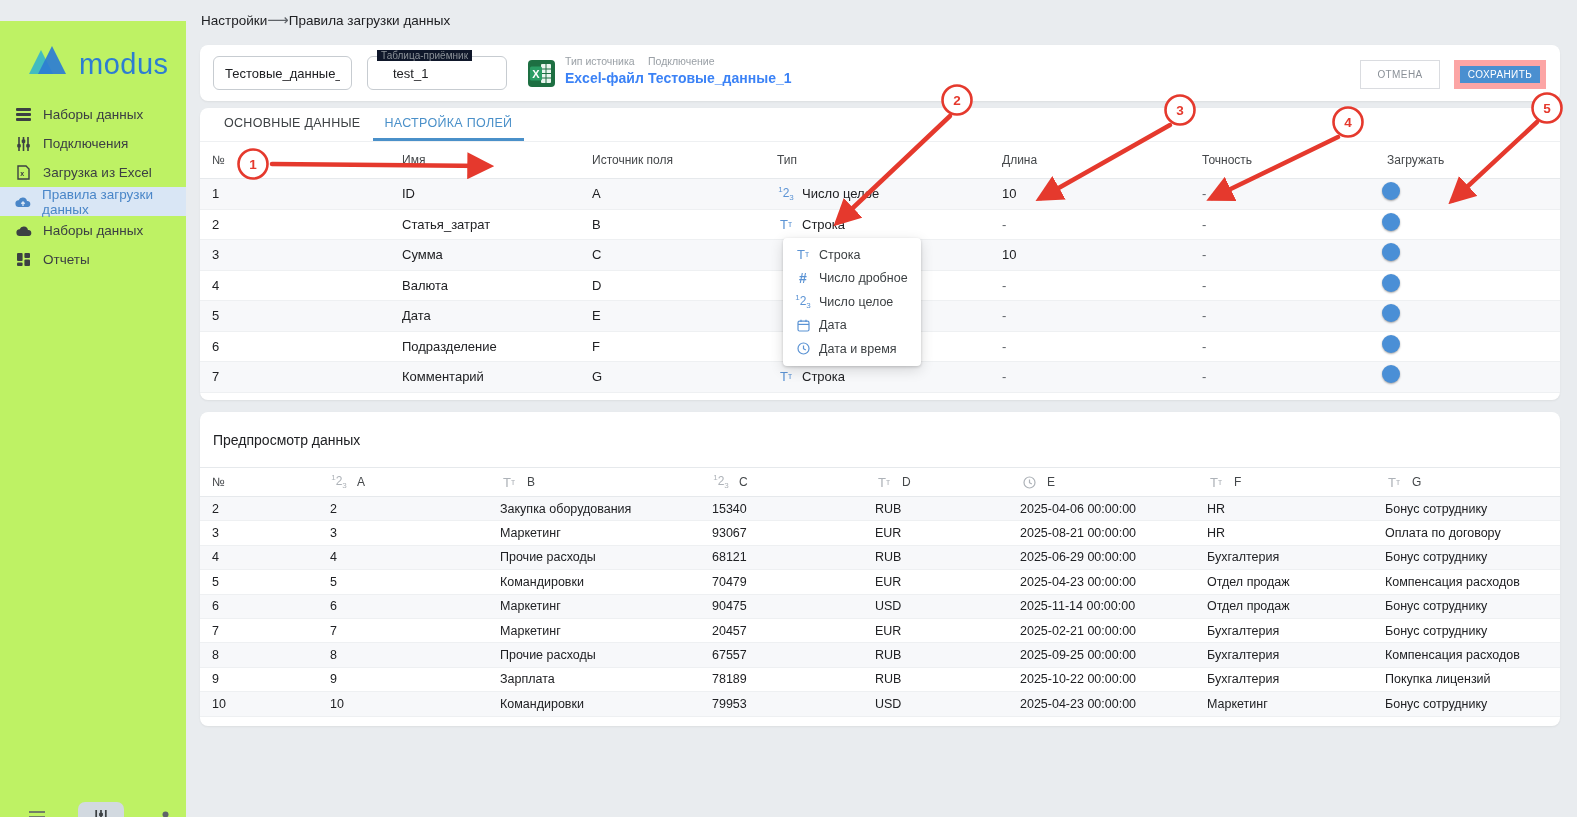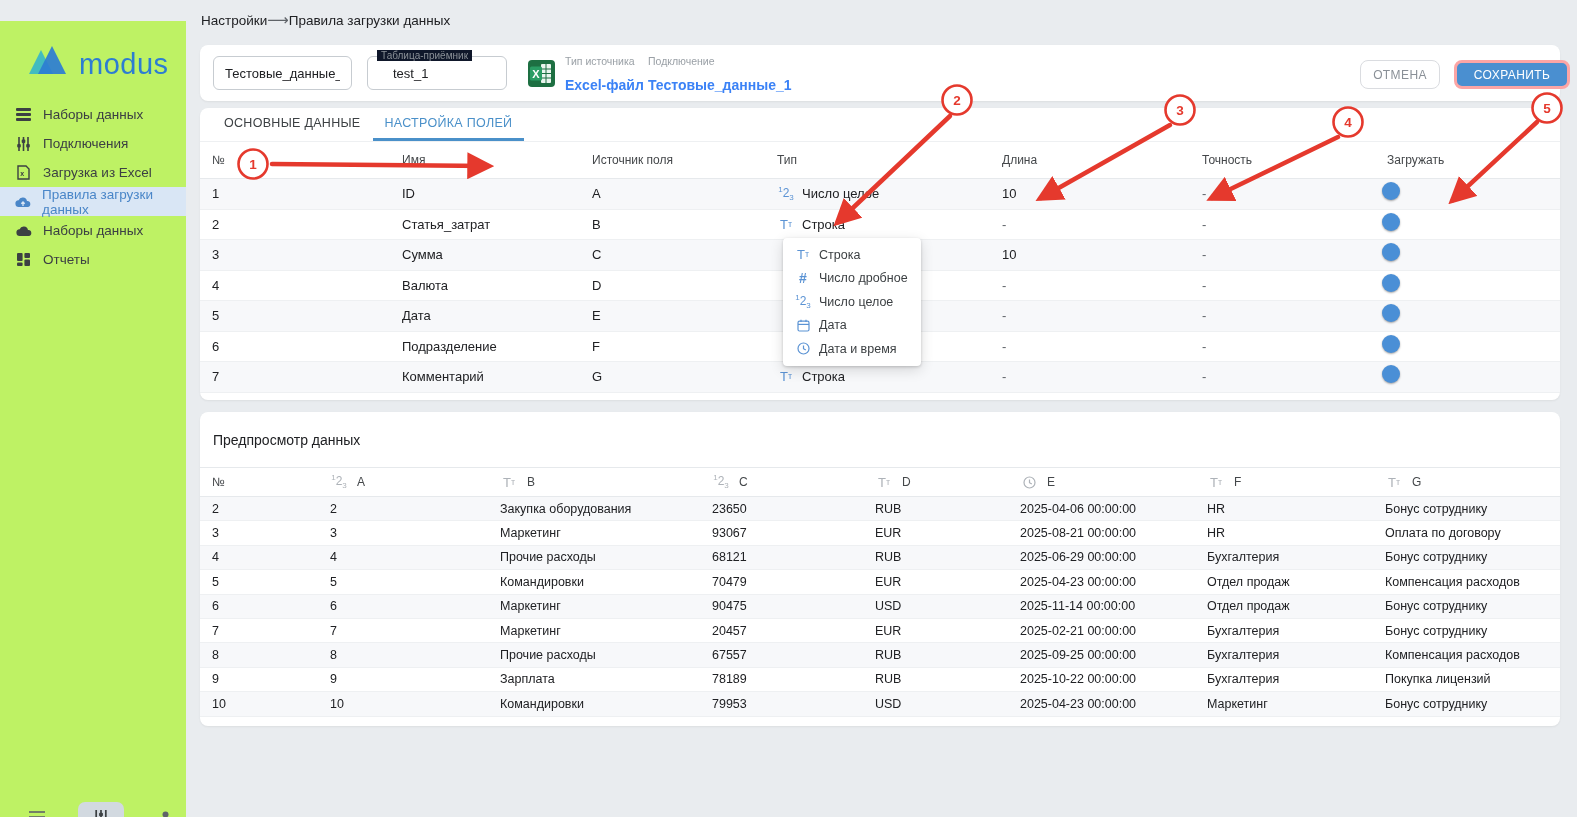--- a/index.html
+++ b/index.html
@@ -33,26 +33,26 @@
   
   .inp { position:absolute; height:34px; border:1px solid #c7ccd1; border-radius:6px; background:#fff;
          font-family:"Liberation Sans",sans-serif; font-size:13px; color:#202124; padding:0 11px; outline:none; }
   .inp1 { left:13px; top:11px; width:139px; }
   .inp2 { left:167px; top:11px; width:140px;padding-left:25px; }
   .float-label { position:absolute; left:177px; top:5px; background:#0f172a; padding:0 4px; font-size:10px; color:#8a9097; z-index:1; }
   .excel-chip { position:absolute; left:328px; top:15px; }
   .src-block { position:absolute; top:10px; }
   .src-type { left:365px; }
   .src-conn { left:448px; }
-  .src-label { font-size:10.5px; color:#9aa0a6; margin-bottom:10px; }
+  .src-label { font-size:10.5px; color:#9aa0a6; margin-bottom:3px; }
   .src-value { font-size:14px; color:#3b82f6; font-weight:bold; }
-  .btn { position:absolute; top:15px; height:29px; border-radius:8px; font-size:12px; letter-spacing:.4px;
+  .btn { position:absolute; top:15px; height:29px; border-radius:0; font-size:10px; letter-spacing:.4px;
          display:flex; align-items:center; justify-content:center; cursor:pointer; font-family:"Liberation Sans",sans-serif; }
   .btn-cancel { left:1160px; width:80px; background:#fff; border:1px solid #dadce0; color:#8a9097; }
-  .btn-save { left:1254px; width:116px; background:#4a8fd0; border:3px solid #fca5a5; color:#fff; }
+  .btn-save { left:1254px; width:92px; background:#4a8fd0; border:6px solid #fca5a5; color:#fff; }
   
   .tabs { display:flex; height:34px; padding-left:12px; border-bottom:1px solid #eef0f2; }
   .tab { display:flex; align-items:center; padding:0 12px; font-size:12.5px; color:#3c4043; letter-spacing:.3px; cursor:pointer; border-bottom:3px solid transparent; }
   .tab.active { color:#4a90c9; border-bottom-color:#4a90c9; }
   
   .frow { display:grid; grid-template-columns:190px 190px 185px 225px 200px 185px 173px; align-items:center; padding-left:12px; height:30.5px; }
   .fhead { height:37px; font-size:12px; color:#44474a; border-bottom:1px solid #e6e9ec; }
   .fbody .frow { border-bottom:1px solid #eef0f2; font-size:13px; }
   .fbody .frow:nth-child(odd) { background:#f7f8fa; }
   .type-cell { display:flex; align-items:center; gap:7px; }
@@ -409,21 +409,21 @@
     <div class="pcol">
         <span class="ticon gray i-str">T<span class="sm">т</span></span>
         <span>G</span>
       </div>
   </div>
   <div class="pbody">
     <div class="prow">
         <div>2</div>
         <div>2</div>
         <div>Закупка оборудования</div>
-        <div>23650</div>
+        <div>15340</div>
         <div>RUB</div>
         <div>2025-04-06 00:00:00</div>
         <div>HR</div>
         <div>Бонус сотруднику</div>
       </div>
     <div class="prow">
         <div>3</div>
         <div>3</div>
         <div>Маркетинг</div>
         <div>93067</div>

